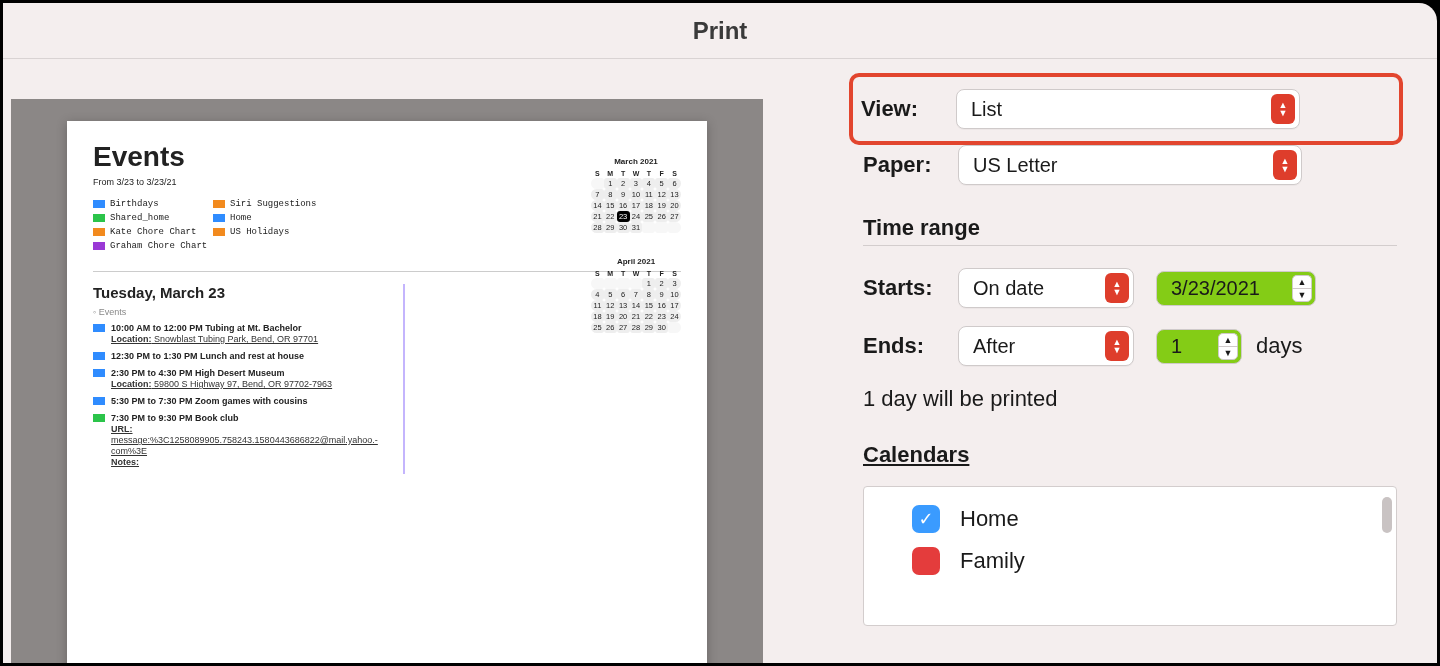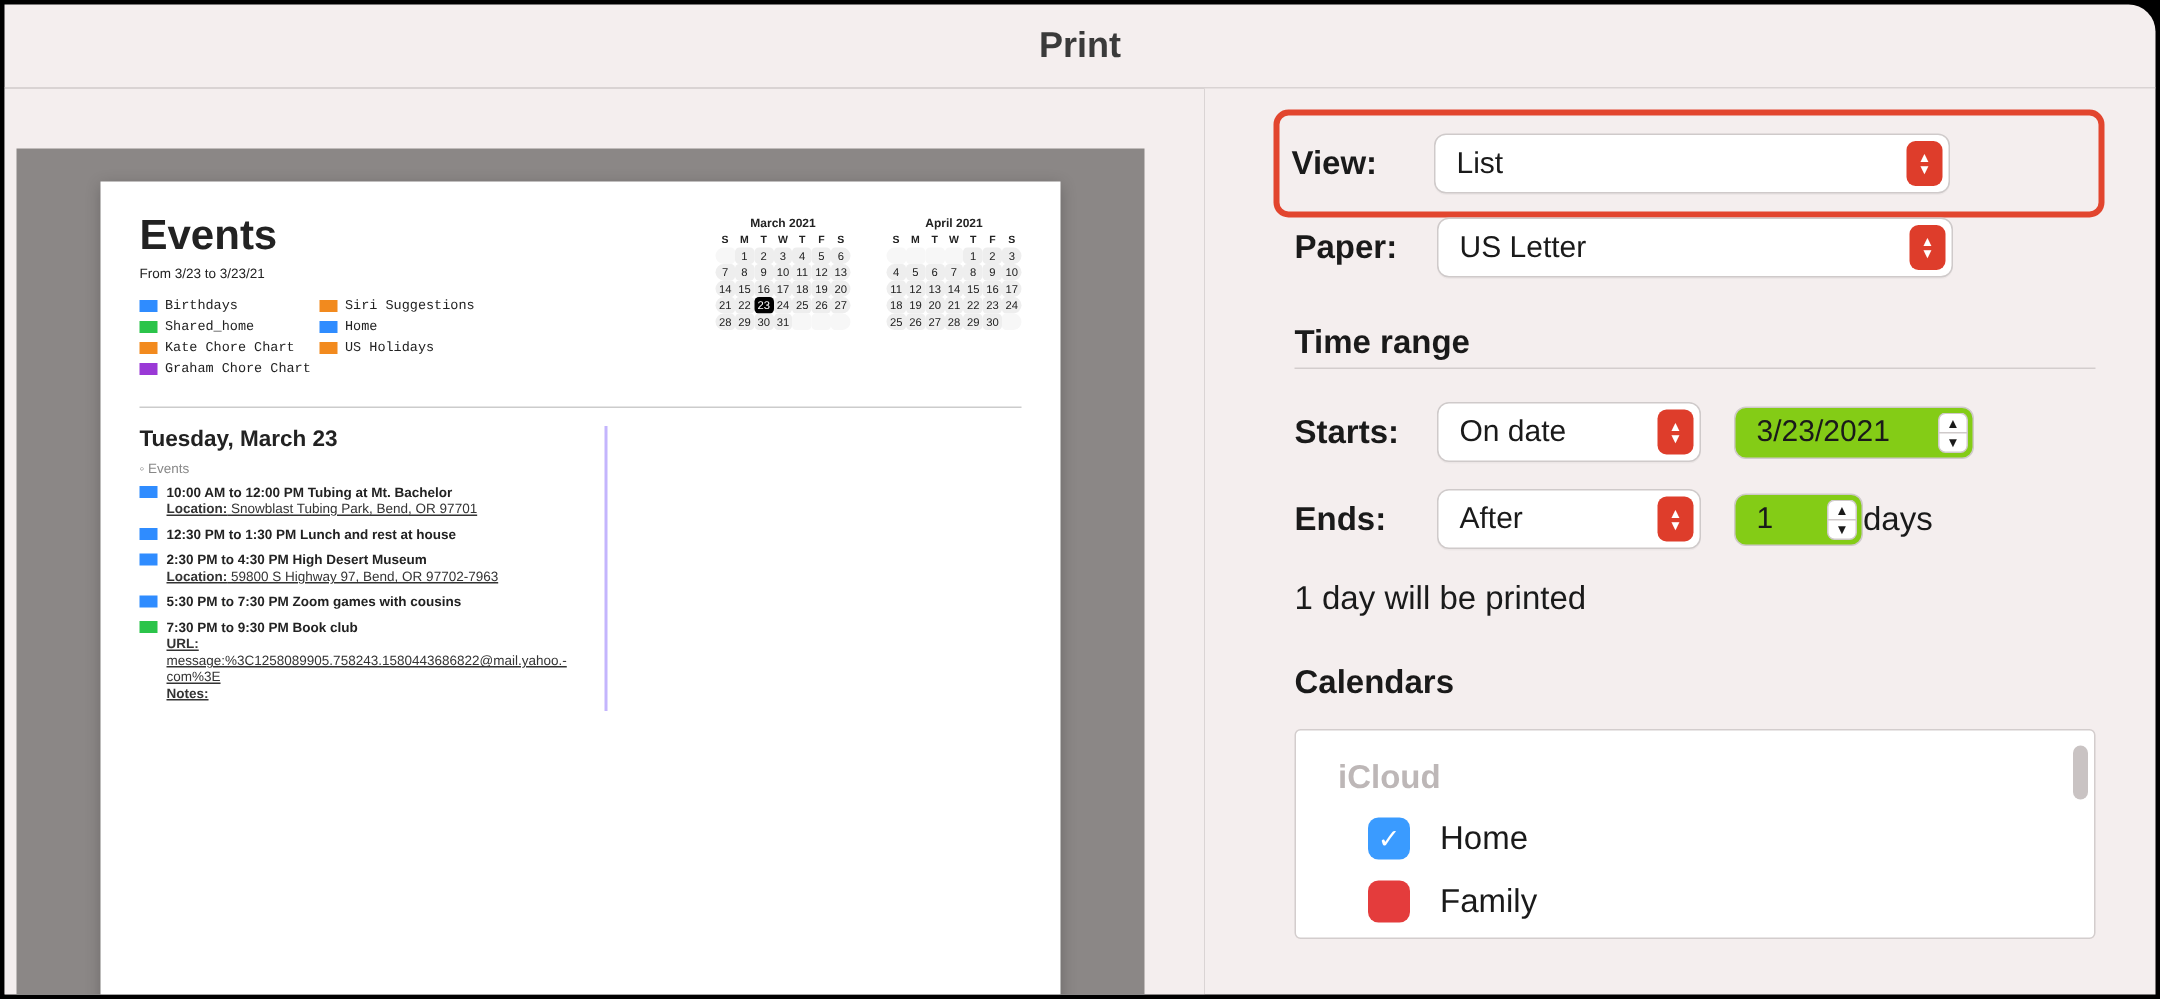--- a/index.html
+++ b/index.html
@@ -72,23 +72,23 @@
     color:#222;
     overflow:hidden;
     position:relative;
   }
   .page h1{font-size:28px;margin:0 0 4px;font-weight:800;}
   .date-range{font-size:9px;margin-bottom:10px;}
   .legend{font-size:9px;line-height:14px;column-count:2;column-gap:0;width:240px;font-family:Liberation Mono, monospace;}
   .legend div{break-inside:avoid;display:flex;align-items:center;gap:5px;}
   .swatch{width:12px;height:8px;display:inline-block;}
   .mini-cals{
-    position:absolute;top:23px;right:26px;
+    position:absolute;top:36px;right:26px;
     display:flex;gap:24px;
-    font-size:8px;text-align:center;
+    font-size:8px;text-align:center;flex-direction:column;
   }
   .mini-cal{width:90px;}
   .mini-cal .mc-title{font-weight:700;margin-bottom:3px;font-size:8px;}
   .mini-cal table{border-collapse:separate;border-spacing:0;width:100%;table-layout:fixed;}
   .mini-cal th{font-size:7px;font-weight:700;padding:1px 0;}
   .mini-cal td{font-size:7.5px;padding:1px 2px;background:#eee;border-radius:3px;}
   .mini-cal td.other{color:#bbb;background:#f7f7f7;}
   .mini-cal td.today{background:#000;color:#fff;}
   .mini-cal tr td:first-child{border-top-left-radius:6px;border-bottom-left-radius:6px;}
   .mini-cal tr td:last-child{border-top-right-radius:6px;border-bottom-right-radius:6px;}
@@ -177,21 +177,21 @@
     width:28px;height:28px;border-radius:7px;display:flex;align-items:center;justify-content:center;
     font-size:18px;color:#fff;flex:0 0 28px;
   }
   .chk.blue{background:#3a9bff;}
   .chk.red{background:#e43c3c;}
   .scrollbar{
     position:absolute;right:4px;top:10px;width:10px;height:36px;
     background:#c9c3c3;border-radius:5px;
   }
   .inline-gap{width:22px;}
-  .unit{font-size:22px;}
+  .unit{font-size:22px;margin-left:14px;}
 </style>
 </head>
 <body>
 
 <div class="window">
   <div class="titlebar">Print</div>
 
   <div class="content">
 
     <div class="preview-pane">
@@ -452,25 +452,24 @@
           <div class="st-btn">
               <span>▲</span>
               <span>▼</span>
             </div>
         </div>
         <span class="unit">days</span>
       </div>
 
       <div class="summary">1 day will be printed</div>
 
-      <div class="section-title" style="border:none;margin-bottom:4px;">Calendars</div>
+      <div class="section-title" style="border:none;margin-bottom:4px;text-decoration:underline;">Calendars</div>
 
       <div class="calendar-box">
         <div class="scrollbar"></div>
-        <div class="grp">iCloud</div>
         <div id="cal-items">
             <div class="cal-item">
               <span class="chk blue">✓</span>
               <span>Home</span>
             </div>
             <div class="cal-item">
               <span class="chk red"></span>
               <span>Family</span>
             </div>
           </div>

